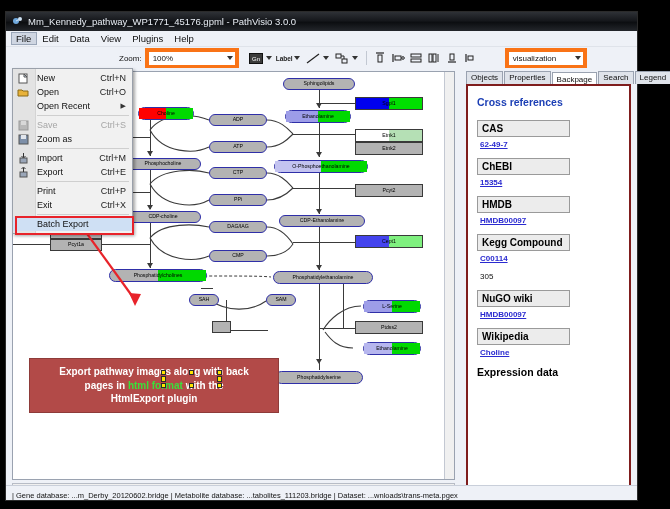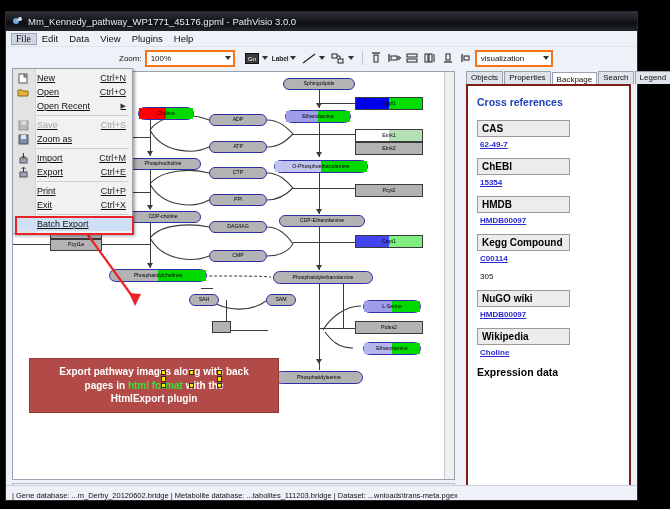--- a/index.html
+++ b/index.html
@@ -12,50 +12,50 @@
        background:#eef1f7;border:1px solid #2b2b2b;box-shadow:0 0 3px #000;}
 
   #titlebar{height:19px;background:linear-gradient(to bottom,#2e3136 0%,#16181c 45%,#0c0e11 55%,#23262b 100%);
             display:flex;align-items:center;padding-left:6px;color:#e9eef5;font-size:9.5px;}
   #titlebar .tb-icon{width:11px;height:11px;margin-right:5px;flex:0 0 auto;}
 
   
   #menubar{height:15px;background:#eef1f7;display:flex;align-items:center;padding-left:5px;
            font-size:9.5px;color:#101010;border-bottom:1px solid #dfe3ea;}
   #menubar .mi{padding:1px 6px 1px 5px;cursor:default;}
-  #menubar .mi.open{background:#cfd6e2;border:1px solid #9aa6b8;padding:0 5px 0 4px;font-family:Liberation Serif, serif;}
+  #menubar .mi.open{background:#cfd6e2;border:1px solid #9aa6b8;padding:0 5px 0 4px;}
 
   
   #toolbar{height:22px;background:#eef1f7;display:flex;align-items:center;
            padding-left:113px;font-size:8.5px;color:#111;border-bottom:1px solid #c9cfda;}
   .zoomlbl{margin-right:3px;font-size:8px;}
-  .combo{background:#fff;border:2px solid #f97316;height:13px;display:flex;align-items:center;
+  .combo{background:#fff;border:4px solid #f97316;height:13px;display:flex;align-items:center;
          padding:0 2px 0 4px;font-size:8px;color:#111;position:relative;}
   .combo .arrow{margin-left:auto;width:0;height:0;border-left:3px solid transparent;
                 border-right:3px solid transparent;border-top:4px solid #333;}
   #zoomcombo{width:80px;margin-right:8px;}
-  #viscombo{width:68px;}
+  #viscombo{width:68px;margin-left:26px;}
   .tbtn{width:16px;height:16px;display:flex;align-items:center;justify-content:center;margin:0 1px;}
   .tbtn svg{display:block;}
   .tsep{width:1px;height:14px;background:#c2c8d2;margin:0 4px;}
   .tarrow{width:0;height:0;border-left:3px solid transparent;border-right:3px solid transparent;
           border-top:4px solid #333;margin:0 4px 0 1px;}
   .tlabel{font-size:6.5px;color:#222;font-weight:bold;}
 
   
   #body{position:absolute;left:0;top:56px;right:0;bottom:0;display:flex;background:#eef1f7;}
   #leftpane{position:relative;width:452px;background:#eef1f7;}
   #canvas{position:absolute;left:6px;top:3px;right:3px;bottom:20px;background:#fff;
           border:1px solid #9aa2b0;overflow:hidden;}
   #rightpane{position:relative;flex:1;background:#eef1f7;}
 
   
   #filemenu{position:absolute;left:6px;top:0px;width:119px;background:#f1f1f1;
             border:1px solid #9aa0aa;box-shadow:2px 2px 3px rgba(0,0,0,.35);z-index:40;
-            font-size:9px;color:#111;padding:2px 0;text-decoration:underline;}
+            font-size:9px;color:#111;padding:2px 0;}
   #filemenu .gutter{position:absolute;left:0;top:0;bottom:0;width:22px;background:#e3e3e3;
                     border-right:1px solid #d4d4d4;}
   #filemenu .row{position:relative;height:14px;display:flex;align-items:center;padding-left:24px;z-index:2;}
   #filemenu .row .lbl{flex:0 0 auto;}
   #filemenu .row .acc{margin-left:auto;padding-right:6px;color:#222;}
   #filemenu .row.dis .lbl,#filemenu .row.dis .acc{color:#a6a6a6;}
   #filemenu .ico{position:absolute;left:4px;top:2px;width:13px;height:11px;z-index:3;}
   #filemenu .sep{height:1px;background:#cfcfcf;margin:2px 3px 2px 24px;position:relative;z-index:2;}
   #filemenu .sub{margin-left:auto;padding-right:6px;font-size:7px;color:#333;}
   #filemenu .row.hl{background:#cfe0f4;}

